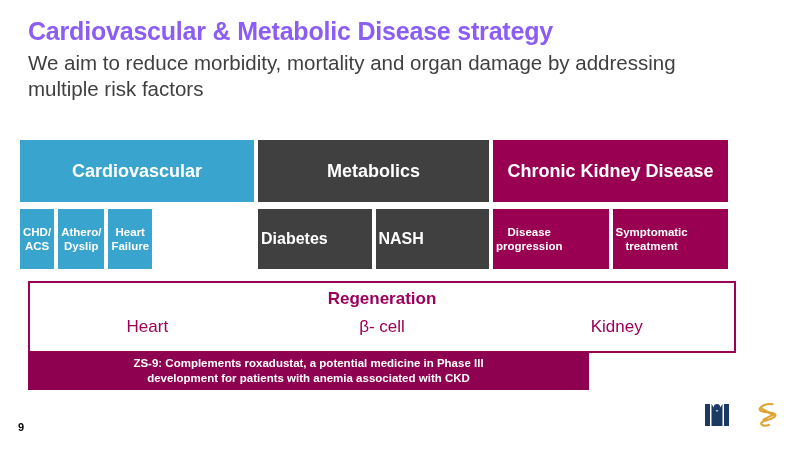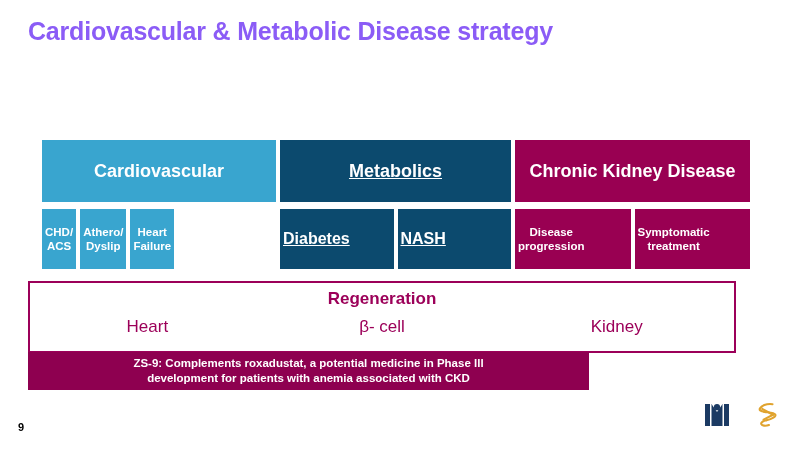--- a/index.html
+++ b/index.html
@@ -36,21 +36,21 @@
     font-size: 20.5px;
     font-weight: normal;
     color: #3f3f3f;
     line-height: 26px;
     max-width: 660px;
   }
 
   
   #matrix {
     position: absolute;
-    left: 42px;
+    left: 20px;
     top: 140px;
     width: 708px;
   }
   .col-row {
     display: flex;
     align-items: stretch;
   }
   .col {
     display: flex;
     flex-direction: column;
@@ -66,21 +66,21 @@
     justify-content: center;
     text-align: center;
     color: #ffffff;
     font-weight: bold;
     font-size: 18px;
     line-height: 21px;
     padding: 0 6px;
     box-sizing: border-box;
   }
   .bg-cardio { background: #39A5CF; }
-  .bg-metab  { background: #0c4a6e; text-decoration: underline; }
+  .bg-metab  { background: #404040; }
   .bg-ckd    { background: #990052; }
 
   .sub-row {
     display: flex;
     margin-top: 7px;
   }
   .sub-box {
     height: 60px;
     display: flex;
     align-items: center;
@@ -166,20 +166,21 @@
     align-items: center;
     gap: 22px;
   }
   .logo-svg { display: block; }
 </style>
 </head>
 <body>
 
 <div id="title-block">
   <div id="slide-title">Cardiovascular &amp; Metabolic Disease strategy</div>
+  <div id="slide-subtitle">We aim to reduce morbidity, mortality and organ damage by addressing multiple risk factors</div>
 </div>
 
 <div id="matrix">
   <div class="col-row">
 
     <div class="col col-cardio">
       <div class="group-header bg-cardio">Cardiovascular</div>
       <div class="sub-row">
         <div class="sub-box bg-cardio">
           <span>

